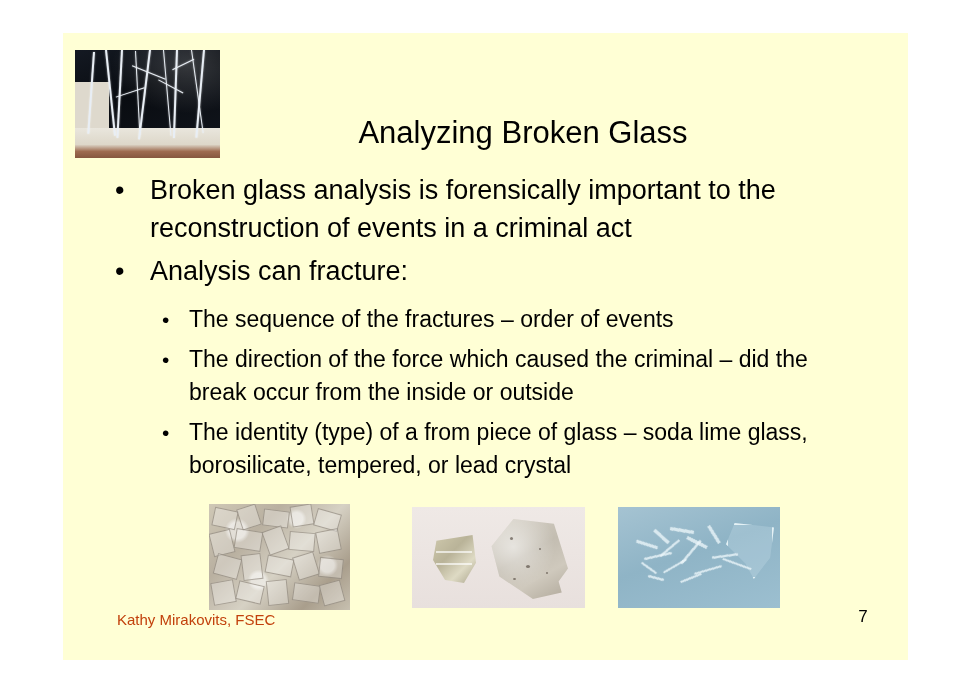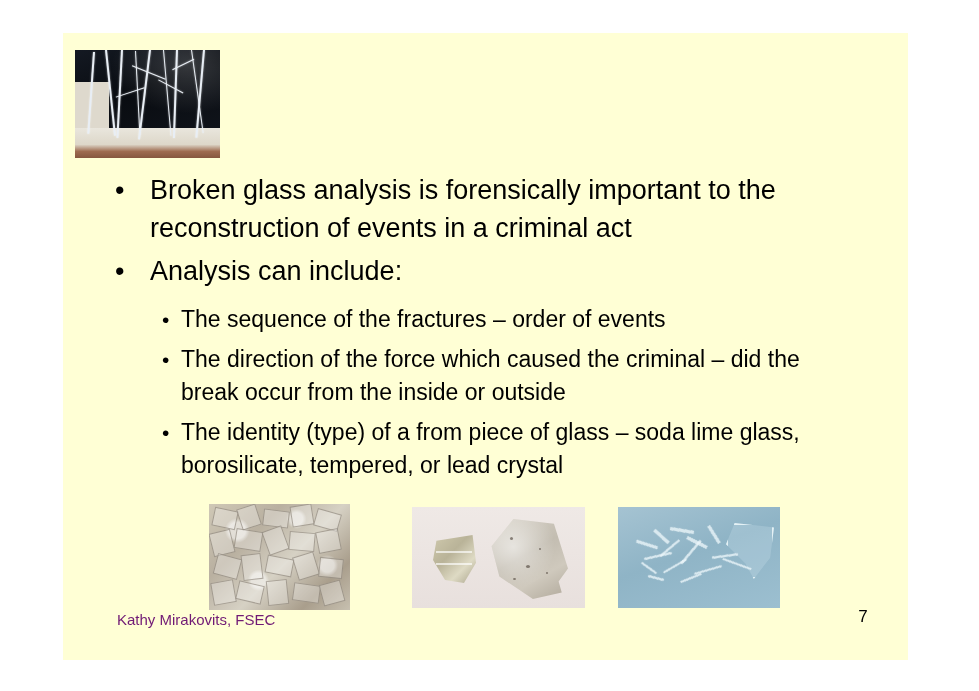--- a/index.html
+++ b/index.html
@@ -106,21 +106,21 @@
   }
   .b2 .bul {
     position: absolute;
     left: 0;
     top: 0;
     width: 20px;
     font-size: 21px;
   }
   .b2 .txt {
     display: block;
-    margin-left: 19px;
+    margin-left: 27px;
   }
 
   
   .photo {
     position: absolute;
     overflow: hidden;
   }
 
   
   .p1 {
@@ -187,21 +187,21 @@
     background: rgba(220,238,246,0.22);
     clip-path: polygon(18% 0%, 100% 8%, 92% 62%, 58% 100%, 40% 72%, 0% 38%);
   }
 
   
   .footer-left {
     position: absolute;
     left: 54px;
     top: 578px;
     font-size: 15px;
-    color: #701a75;
+    color: #c2410c;
   }
   .footer-right {
     position: absolute;
     left: 780px;
     top: 574px;
     width: 40px;
     text-align: center;
     font-size: 17px;
     color: #000;
   }
@@ -223,31 +223,32 @@
     <div class="crack" style="left:88px;top:0px;width:1px;height:86px;transform:rotate(-5deg);"></div>
     <div class="crack" style="left:101px;top:0px;width:2px;height:88px;transform:rotate(2deg);"></div>
     <div class="crack" style="left:116px;top:0px;width:1px;height:84px;transform:rotate(-8deg);"></div>
     <div class="crack" style="left:128px;top:0px;width:2px;height:88px;transform:rotate(5deg);"></div>
     <div class="crack" style="left:56px;top:22px;width:36px;height:1px;transform:rotate(22deg);"></div>
     <div class="crack" style="left:40px;top:42px;width:30px;height:1px;transform:rotate(-18deg);"></div>
     <div class="crack" style="left:82px;top:36px;width:28px;height:1px;transform:rotate(28deg);"></div>
     <div class="crack" style="left:96px;top:14px;width:24px;height:1px;transform:rotate(-26deg);"></div>
   </div>
 
+  <div class="title">Analyzing Broken Glass</div>
 
   <div class="body">
 
     <div class="b1" style="left:52px; top:138px; width:700px;">
       <span class="bul">•</span>
       <span class="txt">Broken glass analysis is forensically important to the reconstruction of events in a criminal act</span>
     </div>
 
     <div class="b1" style="left:52px; top:219px; width:700px;">
       <span class="bul">•</span>
-      <span class="txt">Analysis can include:</span>
+      <span class="txt">Analysis can fracture:</span>
     </div>
 
     <div class="b2" style="left:99px; top:270px; width:660px;">
       <span class="bul">•</span>
       <span class="txt">The sequence of the fractures – order of events</span>
     </div>
 
     <div class="b2" style="left:99px; top:310px; width:660px;">
       <span class="bul">•</span>
       <span class="txt">The direction of the force which caused the criminal – did the break occur from the inside or outside</span>

